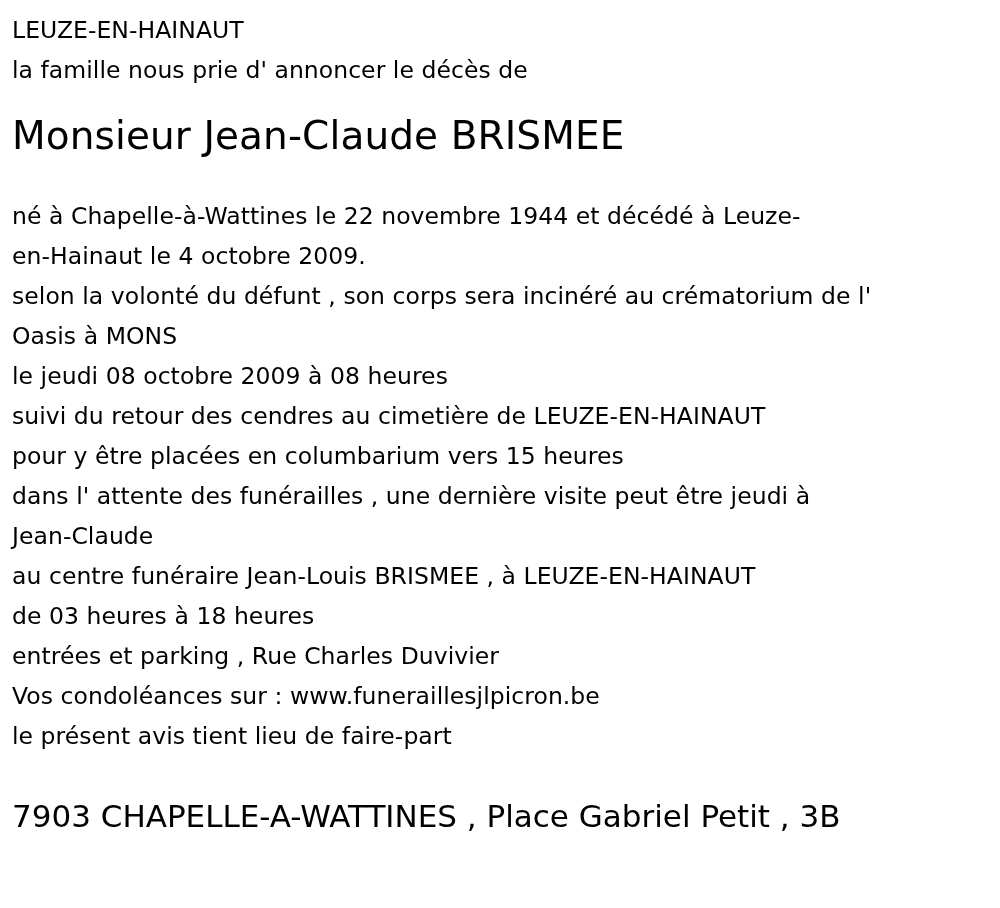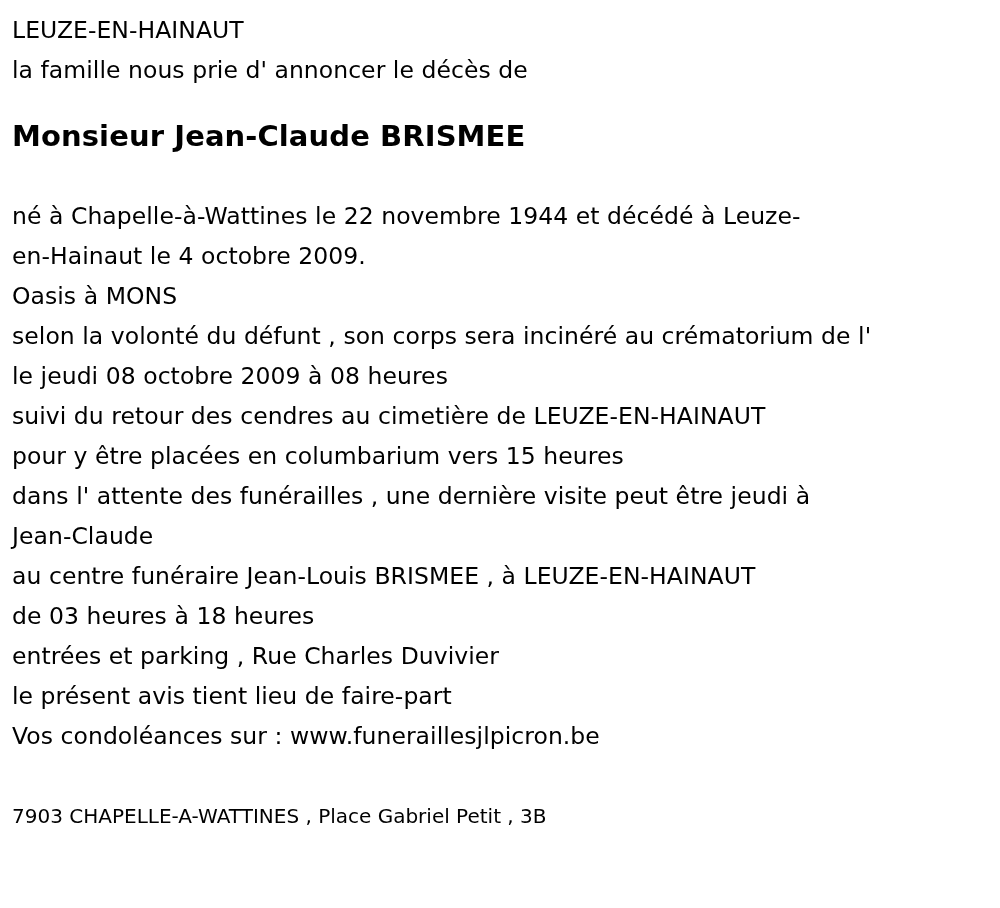--- a/index.html
+++ b/index.html
@@ -33,29 +33,29 @@
 
   .spacer {
     height: 40px;
   }
 
   .spacer-small {
     height: 26px;
   }
 
   .deceased-name {
-    font-size: 29px;
+    font-size: 39px;
     line-height: 40px;
-    font-weight: bold;
+    font-weight: normal;
     white-space: pre;
     letter-spacing: 0.1px;
   }
 
   .address-line {
-    font-size: 20px;
+    font-size: 31px;
     line-height: 40px;
     white-space: pre;
   }
 </style>
 </head>
 <body>
 
 <div class="notice">
 
   <div class="line">LEUZE-EN-HAINAUT</div>
@@ -64,32 +64,32 @@
 
   <div class="spacer-small"></div>
 
   <div class="deceased-name">Monsieur Jean-Claude BRISMEE</div>
 
   <div class="spacer"></div>
 
   <div>
     <div class="line">né à Chapelle-à-Wattines le 22 novembre 1944 et décédé à Leuze-</div>
     <div class="line">en-Hainaut le 4 octobre 2009.</div>
+    <div class="line">selon la volonté du défunt , son corps sera incinéré au crématorium de l'</div>
     <div class="line">Oasis à MONS</div>
-    <div class="line">selon la volonté du défunt , son corps sera incinéré au crématorium de l'</div>
     <div class="line">le jeudi 08 octobre 2009 à 08 heures</div>
     <div class="line">suivi du retour des cendres au cimetière de LEUZE-EN-HAINAUT</div>
     <div class="line">pour y être placées en columbarium vers 15 heures</div>
     <div class="line">dans l' attente des funérailles , une dernière visite peut être jeudi à</div>
     <div class="line">Jean-Claude</div>
     <div class="line">au centre funéraire Jean-Louis BRISMEE , à LEUZE-EN-HAINAUT</div>
     <div class="line">de 03 heures à 18 heures</div>
     <div class="line">entrées et parking , Rue Charles Duvivier</div>
+    <div class="line">Vos condoléances sur : www.funeraillesjlpicron.be</div>
     <div class="line">le présent avis tient lieu de faire-part</div>
-    <div class="line">Vos condoléances sur : www.funeraillesjlpicron.be</div>
   </div>
 
   <div class="spacer"></div>
 
   <div>
     <div class="address-line">7903 CHAPELLE-A-WATTINES , Place Gabriel Petit , 3B</div>
   </div>
 
 </div>
 

